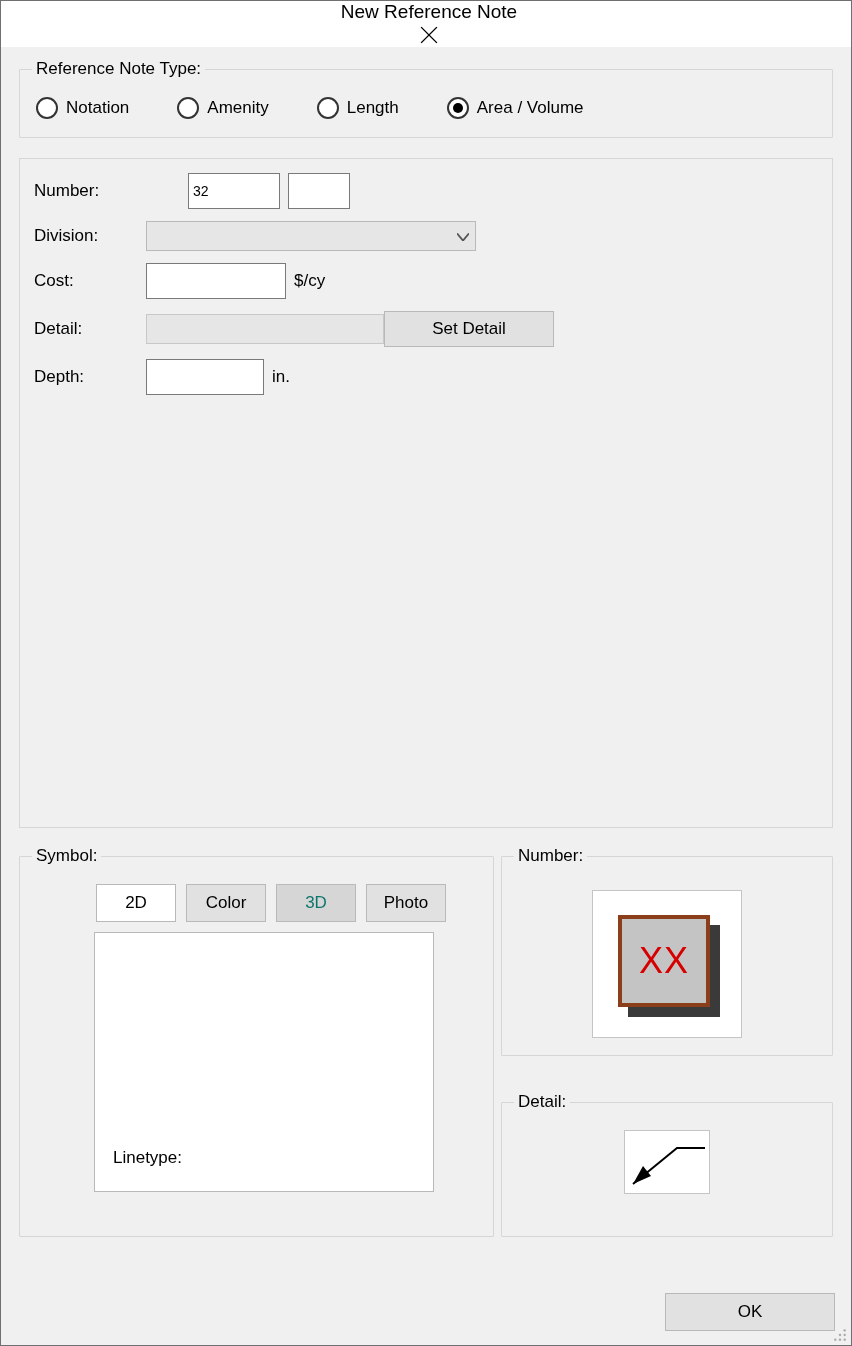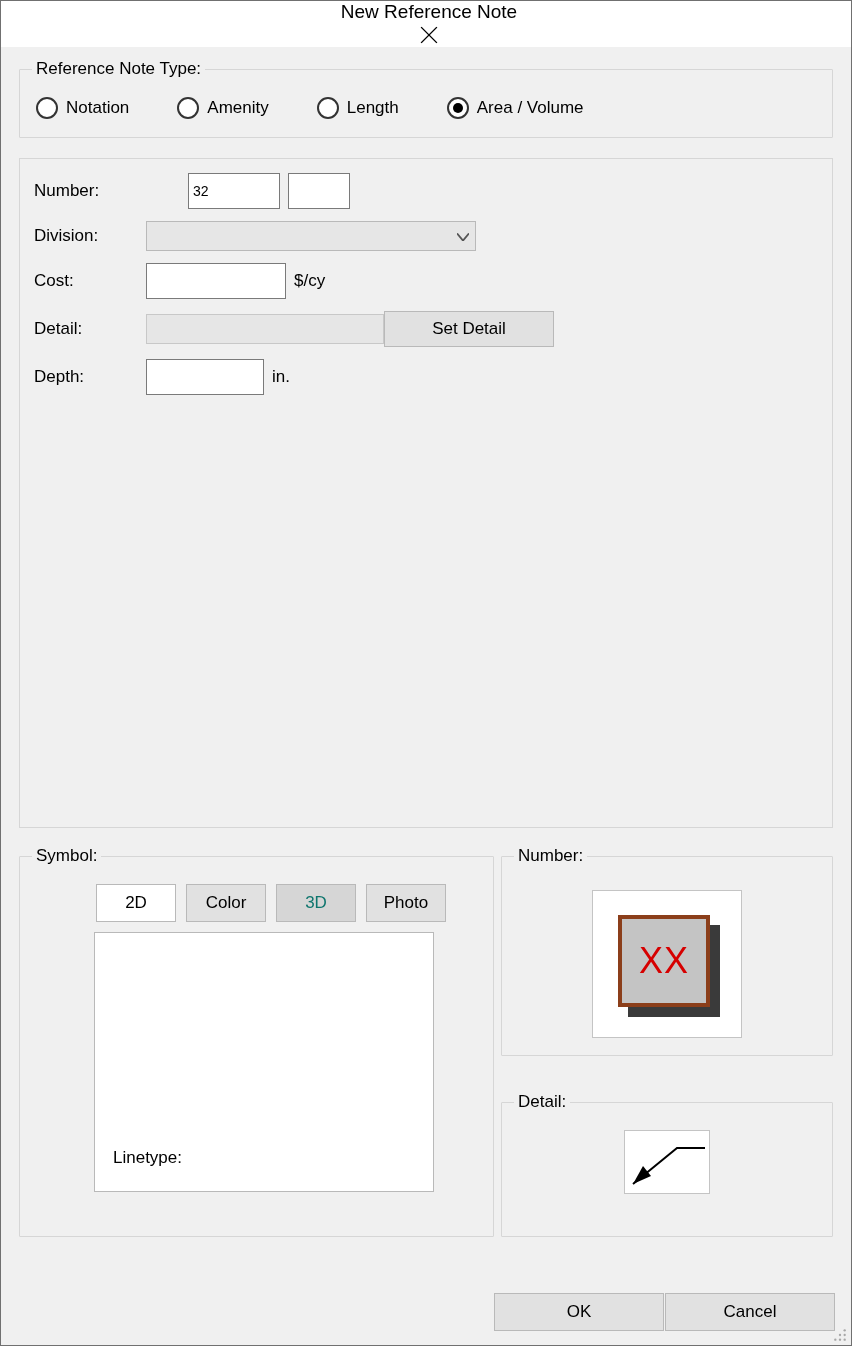--- a/index.html
+++ b/index.html
@@ -429,21 +429,20 @@
               </svg>
             </div>
           </div>
         </fieldset>
       </div>
     </div>
   </div>
 
   <div class="footer">
     <div class="footer-btn">OK</div>
-    <div class="footer-btn">Cancel</div>
   </div>
 
   <div class="resize-grip">
     <svg viewBox="0 0 12 12" width="14" height="14">
       <circle cx="10" cy="2" r="1" fill="#a7a7a7"></circle>
       <circle cx="6" cy="6" r="1" fill="#a7a7a7"></circle>
       <circle cx="10" cy="6" r="1" fill="#a7a7a7"></circle>
       <circle cx="2" cy="10" r="1" fill="#a7a7a7"></circle>
       <circle cx="6" cy="10" r="1" fill="#a7a7a7"></circle>
       <circle cx="10" cy="10" r="1" fill="#a7a7a7"></circle>

